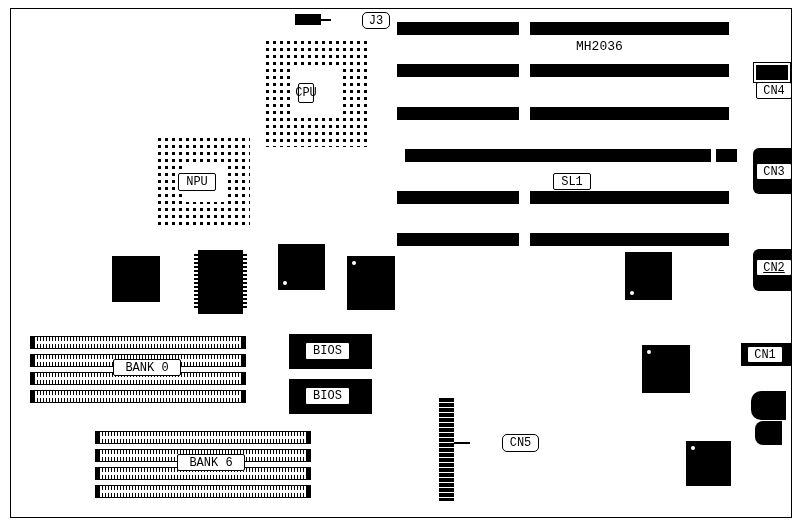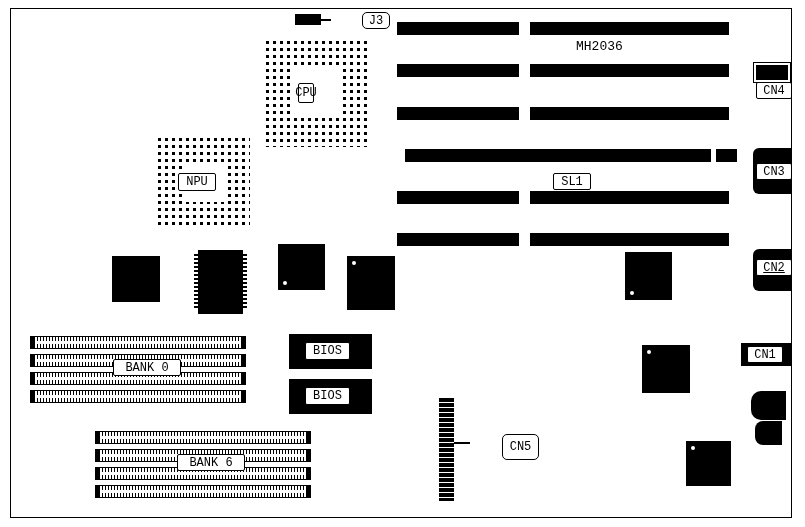--- a/index.html
+++ b/index.html
@@ -100,21 +100,21 @@
   <div class="label-box r2" style="left:113px;top:359px;width:68px;height:17px;font-family:Liberation Mono, monospace;">BANK 0</div>
 
   <div class="simm" style="left:95px;top:431px;width:216px;"></div>
   <div class="simm" style="left:95px;top:449px;width:216px;"></div>
   <div class="simm" style="left:95px;top:467px;width:216px;"></div>
   <div class="simm" style="left:95px;top:485px;width:216px;"></div>
   <div class="label-box r2" style="left:177px;top:454px;width:68px;height:17px;">BANK 6</div>
 
   <div class="vconn" style="left:439px;top:398px;width:15px;height:103px;"></div>
   <div class="leader" style="left:454px;top:442px;width:16px;height:2px;"></div>
-  <div class="label-box r4" style="left:470px;top:434px;width:37px;height:26px;">CN5</div>
+  <div class="label-box r4" style="left:470px;top:434px;width:37px;height:18px;">CN5</div>
 
   <div class="port port-ring" style="left:753px;top:62px;width:38px;height:21px;"></div>
   <div class="label-box r2" style="left:756px;top:82px;width:36px;height:17px;">CN4</div>
 
   <div class="port" style="left:753px;top:148px;width:38px;height:46px;border-radius:6px 0 0 6px;"></div>
   <div class="label-box r2" style="left:756px;top:163px;width:36px;height:17px;">CN3</div>
 
   <div class="port" style="left:753px;top:249px;width:38px;height:42px;border-radius:6px 0 0 6px;"></div>
   <div class="label-box r2" style="left:756px;top:259px;width:36px;height:17px;text-decoration:underline;">CN2</div>
 

